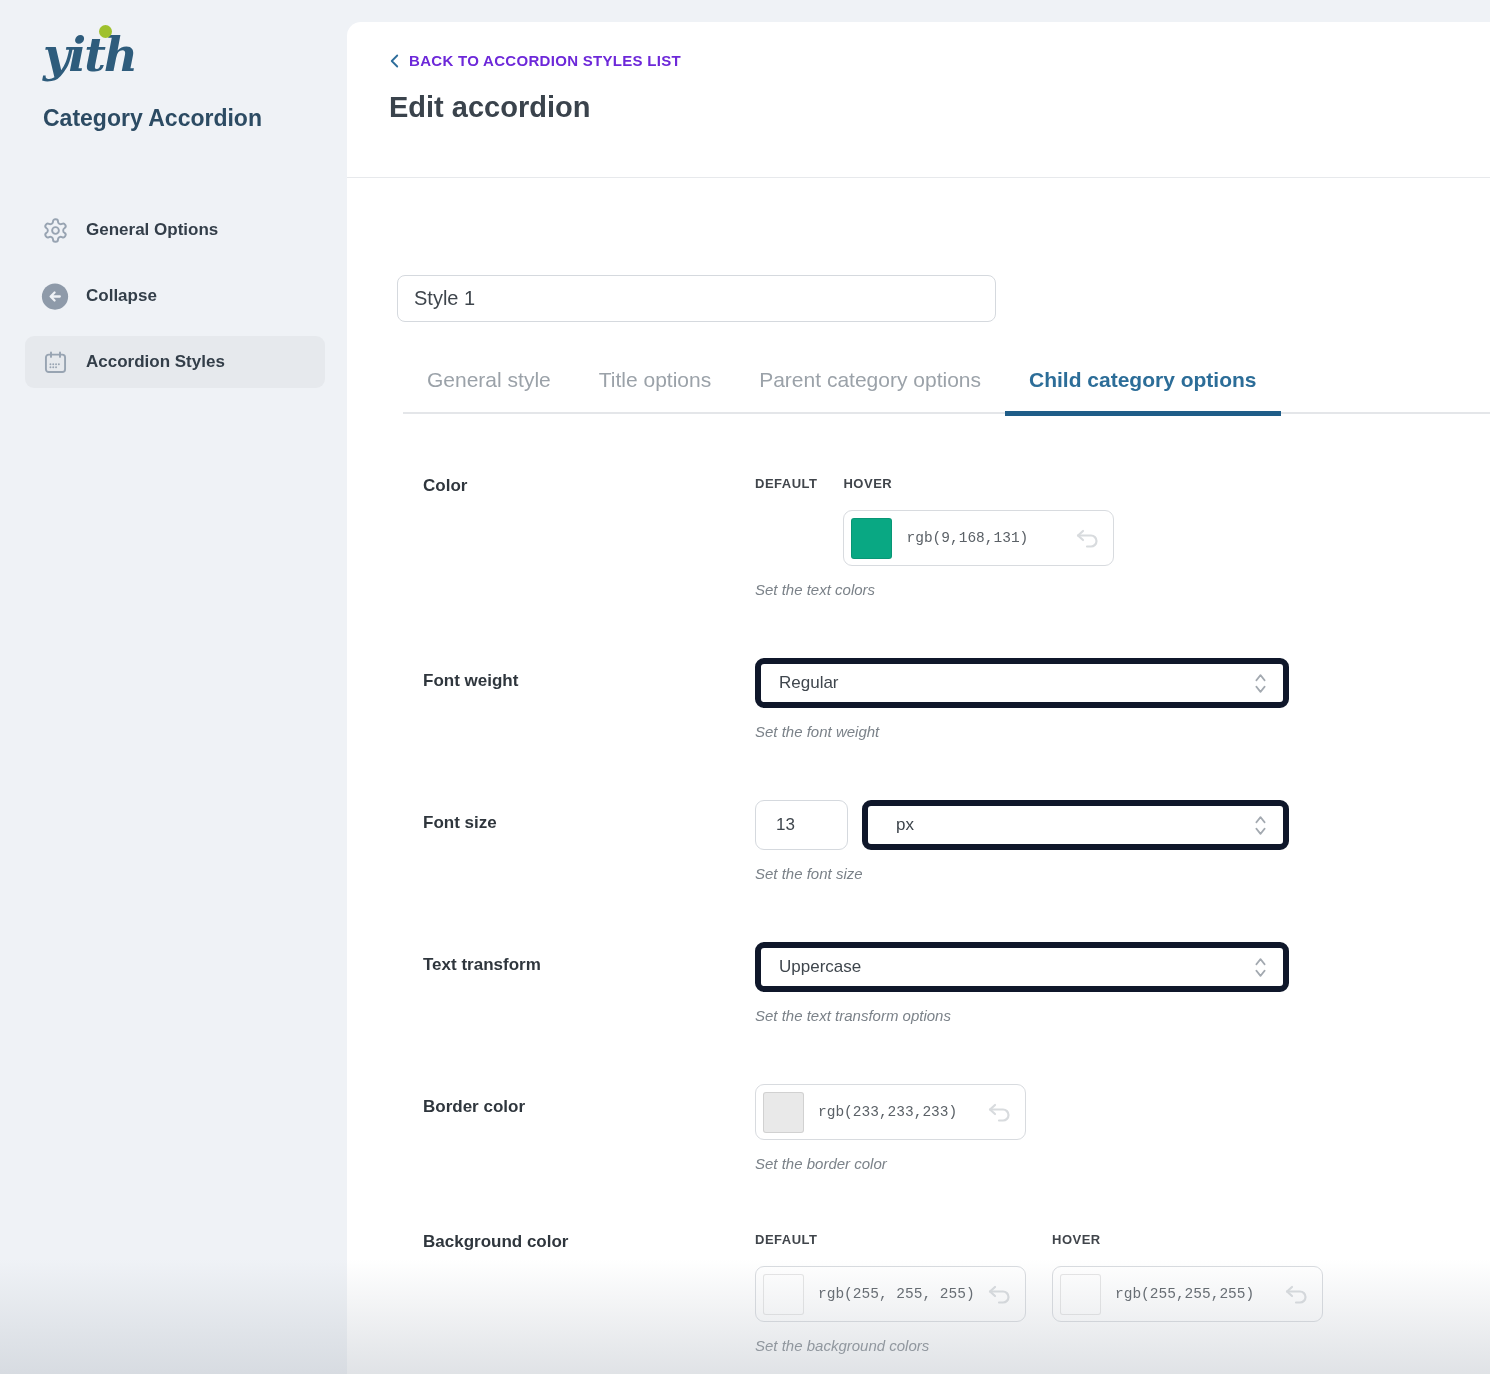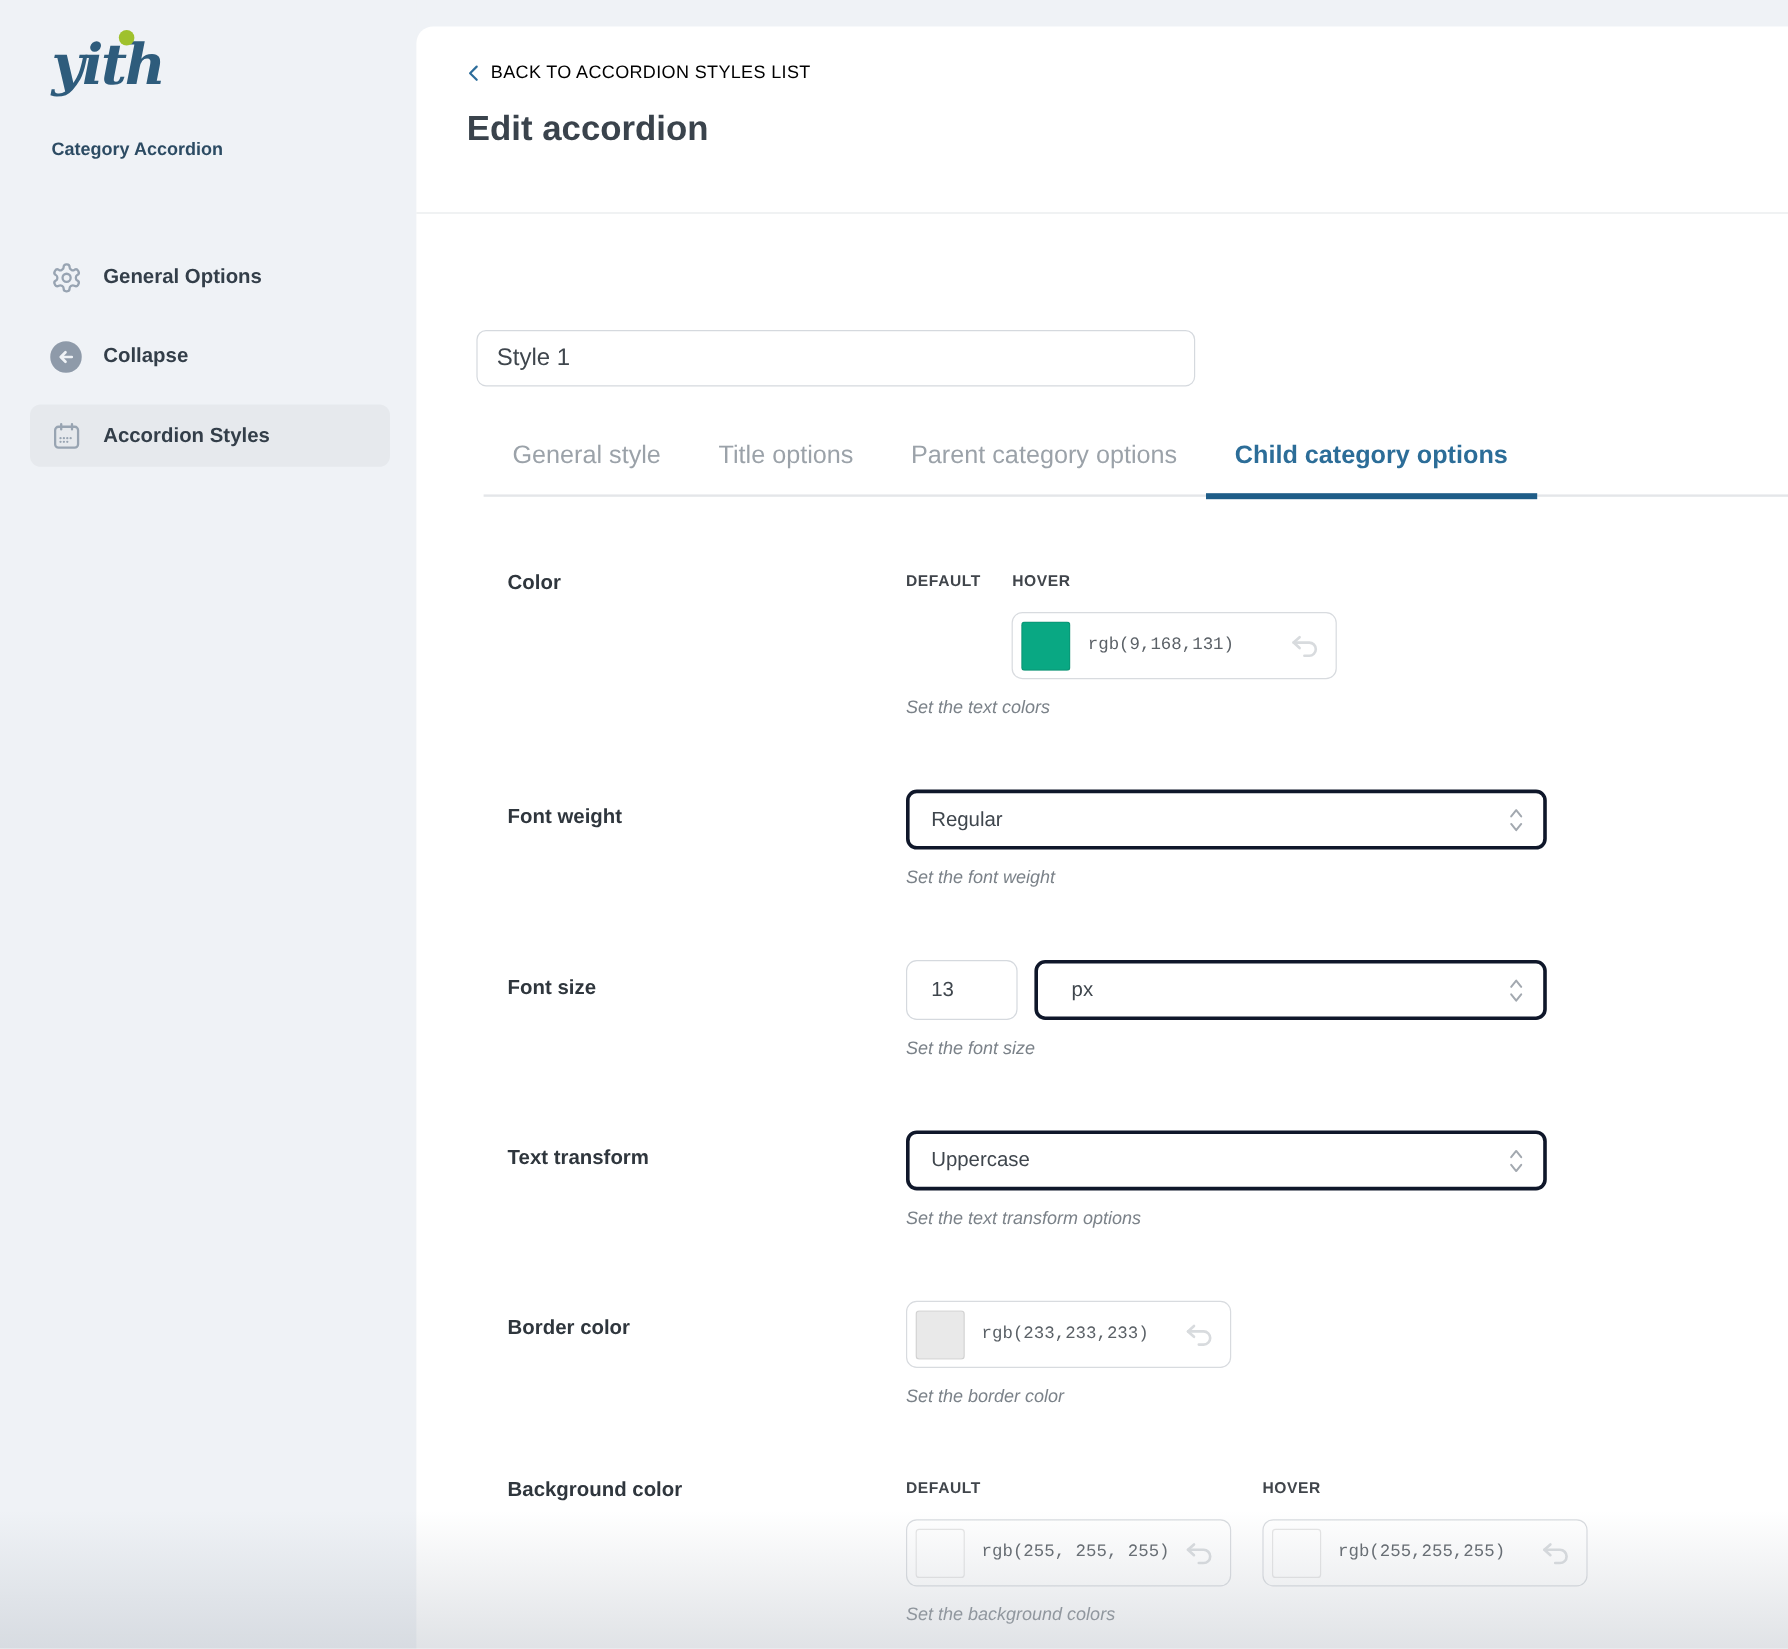--- a/index.html
+++ b/index.html
@@ -23,21 +23,21 @@
     font-family:"DejaVu Serif", serif;
     font-style:italic; font-weight:bold;
     font-size:47px; line-height:60px;
     color:#2e5c7c; letter-spacing:-2px;
   }
   .logo-dot {
     position:absolute; left:56px; top:0;
     width:13px; height:13px; border-radius:50%;
     background:#9fc12d;
   }
-  .app-title { margin-top:25px; font-size:15px; font-weight:bold; color:#2c4b63; }
+  .app-title { margin-top:14px; font-size:23px; font-weight:bold; color:#2c4b63; }
 
   .nav { margin:72px 0 0 -18px;text-align:right; }
   .nav-item {
     display:flex; align-items:center; gap:17px;
     width:300px; height:52px; padding-left:16px;
     border-radius:9px; margin-bottom:14px; cursor:pointer;
   }
   .nav-item.active { background:#e6e9ed; }
   .nav-icon { width:28px; height:28px; display:flex; align-items:center; justify-content:center; flex:none; }
   .nav-label { font-size:17px; font-weight:600; color:#333e49; }
@@ -46,21 +46,21 @@
   .panel {
     position:absolute; left:347px; top:22px; right:0; bottom:0;
     background:#ffffff; border-top-left-radius:14px;
   }
   .panel-header {
     height:156px; padding:30px 42px 0;
     border-bottom:1px solid #e7e9ec;
   }
   .back-link {
     display:inline-flex; align-items:center; gap:9px;
-    color:#000000; font-size:15px; font-weight:normal;
+    color:#6d28d9; font-size:15px; font-weight:bold;
     letter-spacing:0.3px; cursor:pointer; text-decoration:none;
   }
   .page-title { margin-top:18px; font-size:29px; font-weight:600; color:#3a434c; }
 
   .style-input {
     display:block; margin:97px 0 0 50px;
     width:599px; height:47px;
     border:1px solid #d5d9de; border-radius:8px;
     font-family:"Liberation Sans", sans-serif;
     font-size:20px; color:#3f464d; padding:0 16px;
@@ -106,21 +106,21 @@
   .picker-value {
     font-family:"Liberation Mono", monospace;
     font-size:14.5px; color:#5b6167; flex:1; white-space:nowrap;
   }
   .reset-btn { margin-right:12px; display:flex; cursor:pointer; background:none; border:none; padding:0; }
 
   .help { margin-top:15px; font-style:italic; font-size:15px; color:#7b8289; }
 
   .select {
     width:534px; height:50px; background:#fff;
-    border:3px solid #0f172a; border-radius:9px;
+    border:6px solid #0f172a; border-radius:9px;
     display:flex; align-items:center; justify-content:space-between;
     padding:0 16px 0 18px; font-size:17px; color:#3f464d; cursor:pointer;
   }
   .size-line { display:flex; gap:14px;justify-content:flex-end; }
   .size-input {
     width:93px; height:50px;
     border:1px solid #d5d9de; border-radius:9px;
     font-family:"Liberation Sans", sans-serif;
     font-size:17px; color:#3f464d; padding:0 0 0 20px;
     background:#fff; outline:none;

